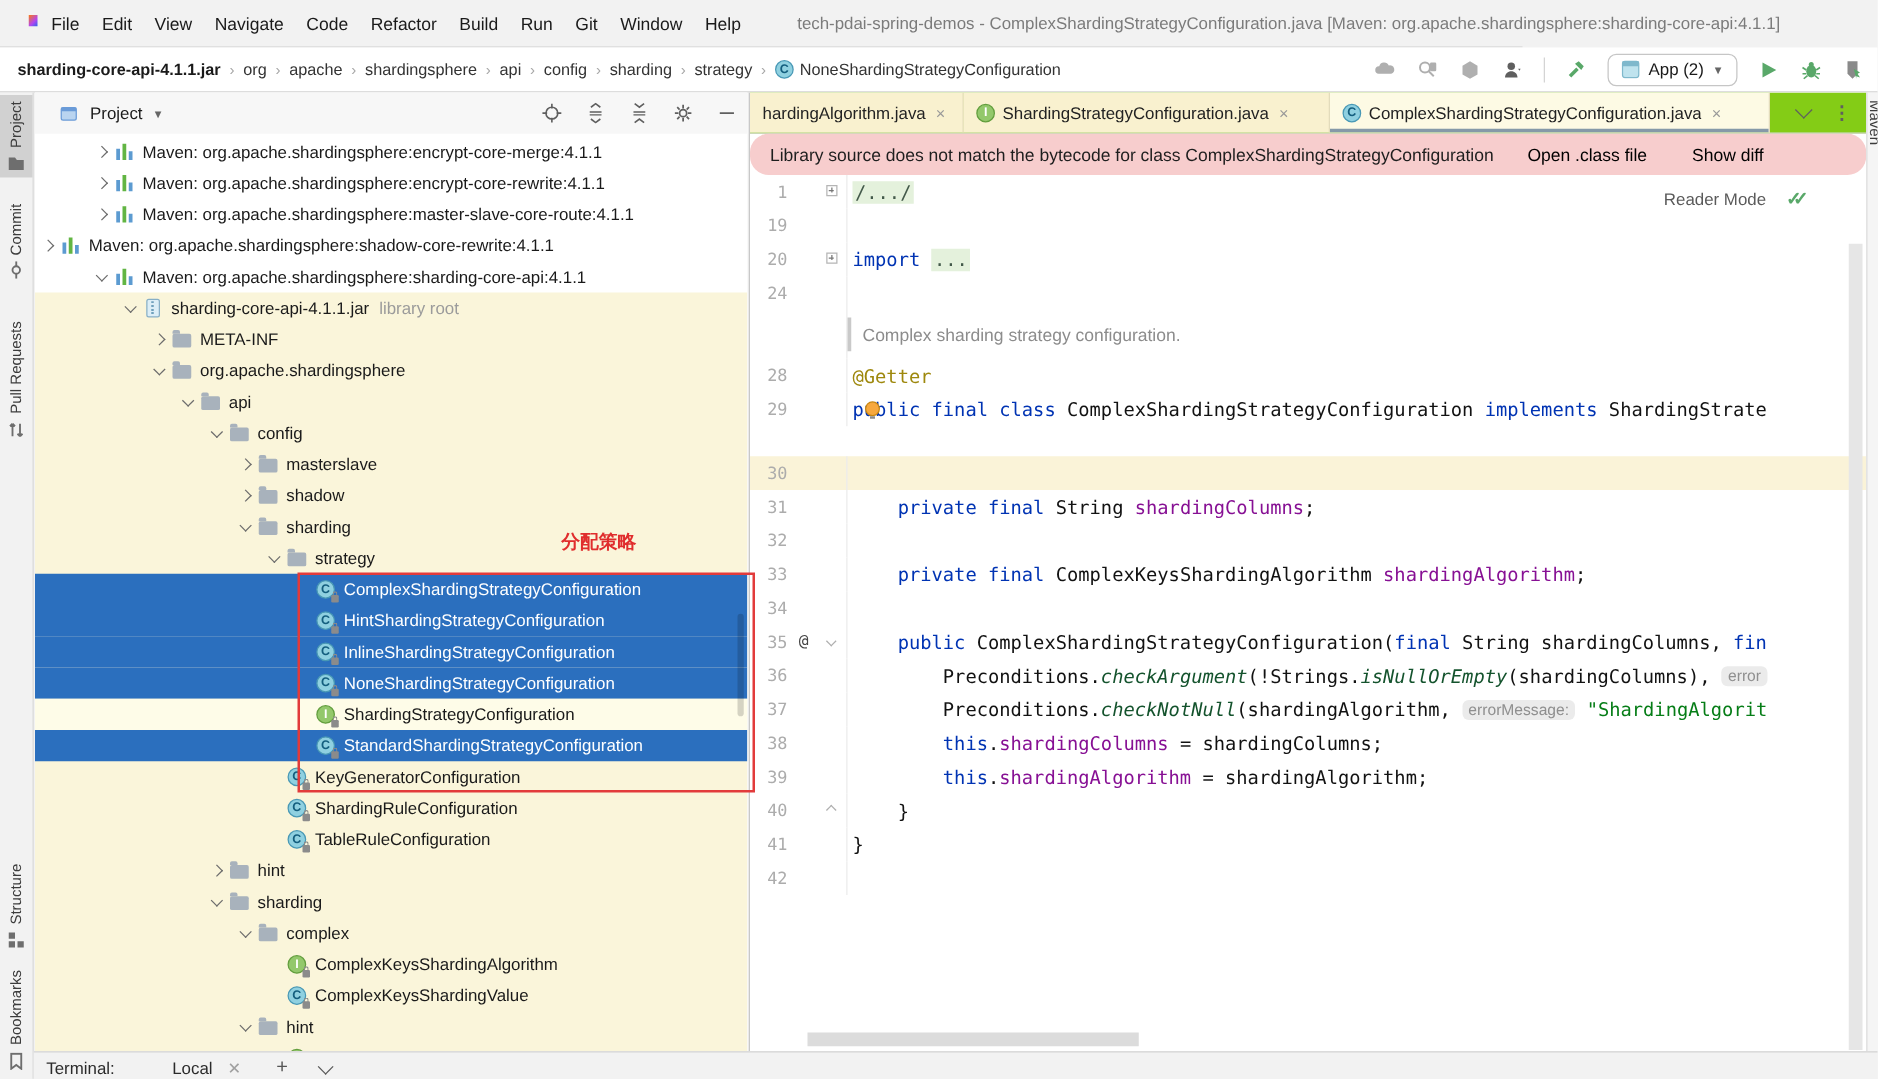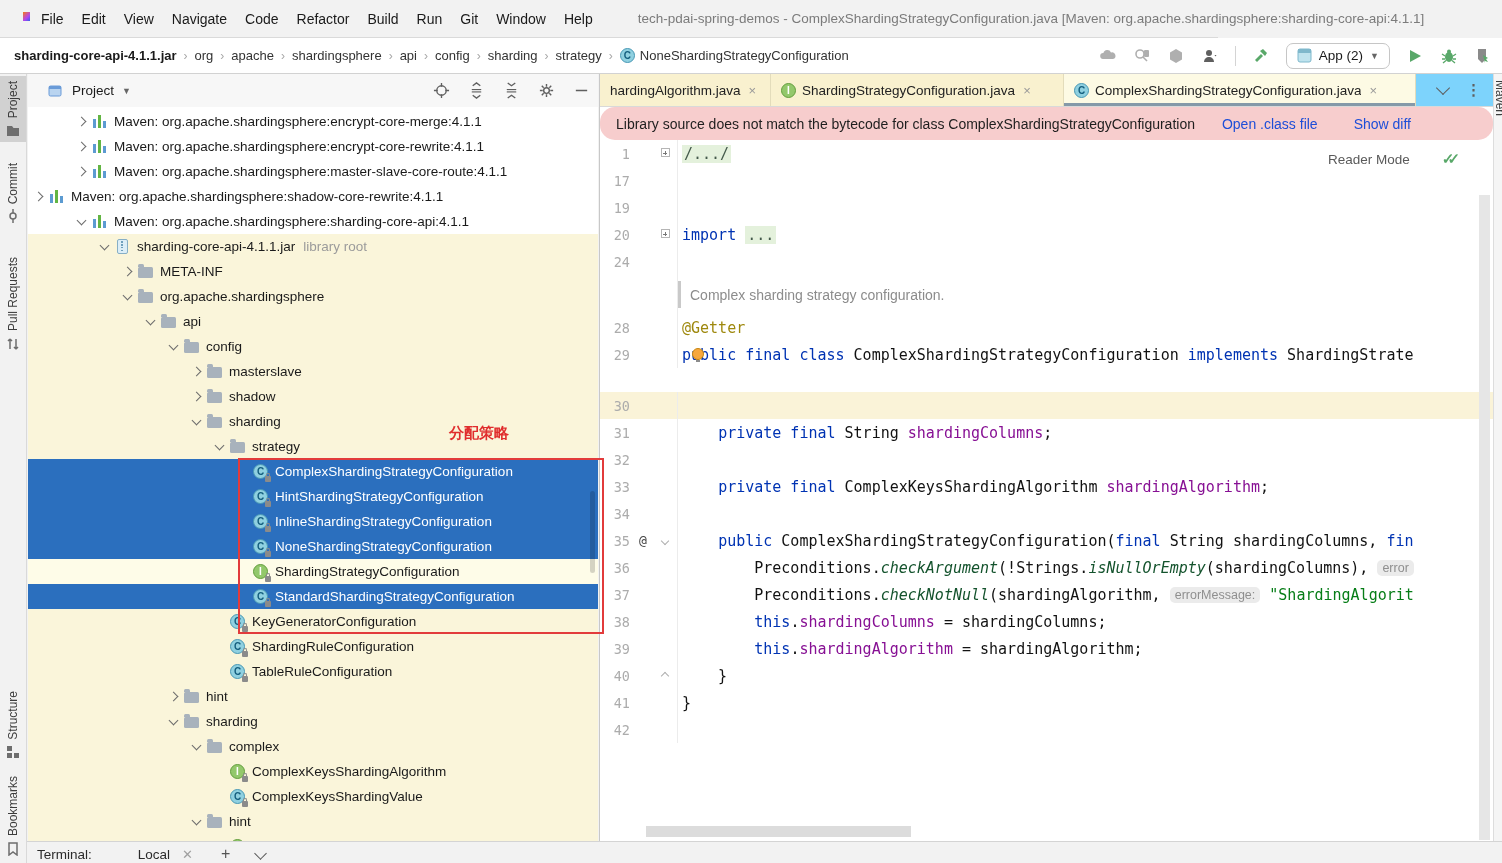--- a/index.html
+++ b/index.html
@@ -81,36 +81,36 @@
 
   
   #anno-box { position:absolute; left:238px; top:458px; width:366px; height:176px;
     border:2px solid #E23B3B; z-index:40; pointer-events:none; }
   #anno-label { position:absolute; left:449px; top:424px; color:#E02D2D; font-weight:bold;
     font-size:15px; z-index:40; }
 
   
   #editor { position:absolute; left:599px; top:74px; width:894px; height:767px; background:#FFFFFF;
     border-left:1px solid #C8C8C8; overflow:hidden; }
-  #tabbar { height:33px; display:flex; align-items:stretch; border-bottom:1px solid #D9D9D9; background:#7dd3fc; }
+  #tabbar { height:33px; display:flex; align-items:stretch; border-bottom:1px solid #D9D9D9; background:#84cc16; }
   .etab { display:flex; align-items:center; gap:6px; padding:0 10px; font-size:13.5px; color:#222;
     background:#F9F1CF; border-right:1px solid #E3DCBB; position:relative; white-space:nowrap; overflow:hidden;}
   .etab.active { background:#FDFAE4; }
   .etab.active::after { content:""; position:absolute; left:0; right:0; bottom:0; height:3px; background:#8599A8; }
   .tab-close { color:#999; font-size:13px; margin-left:2px; }
   .tab-ic { width:15px; height:15px; flex:none; }
   #tab-right { margin-left:auto; display:flex; align-items:center; gap:18px; padding-right:12px; color:#5F5F5F; }
   #tabs-chevron { width:10px; height:10px; border-right:1.8px solid #5F5F5F; border-bottom:1.8px solid #5F5F5F;
     transform:rotate(45deg); margin-top:-4px; }
   #tabs-kebab { font-size:15px; letter-spacing:0; color:#5F5F5F; font-weight:bold; }
 
   #banner { height:33px; background:#F7CDCD; display:flex; align-items:center; padding:0 16px;
     font-size:14px; color:#1E1E1E;border-radius:15px; }
   #banner-actions { margin-left:auto; display:flex; gap:36px; padding-right:66px; }
-  .banner-link { color:#1d4ed8; font-size:14px; cursor:pointer; white-space:nowrap; }
+  .banner-link { color:#000000; font-size:14px; cursor:pointer; white-space:nowrap; }
 
   #code-area { position:relative; height:700px; overflow:hidden; background:#fff; }
   .code-row { position:relative; display:flex; height:27px; align-items:center; }
   .code-row.current { background:#FAF3D8;margin-top:24px; }
   .code-row.doc-row { height:39px; }
   .gutter { width:78px; flex:none; display:flex; align-items:center; height:100%;
     font-family:"DejaVu Sans Mono", monospace; font-size:13.5px; color:#ACACAC; position:relative;
     border-right:1px solid #ECECEC; }
   .lnum { width:30px; text-align:right; flex:none; }
   .gat { width:26px; text-align:center; flex:none; color:#454545; font-size:13px; }
@@ -133,21 +133,21 @@
   .c-mth { color:#14532d; font-style:italic; }
   .c-hint{ background:#EBEBEB; color:#8F8F8F; border-radius:5px; padding:1px 5px;
     font-family:"Liberation Sans", sans-serif; font-size:12.5px; }
   .c-foldbg { background:#E4F1DC; color:#43594A; padding:0 2px; }
   .c-doc { color:#8C8C8C; font-family:"Liberation Sans", sans-serif; font-size:14px; }
   .doc-bar { position:absolute; left:0; top:6px; bottom:6px; width:3px; background:#C9C9C9; }
   .bulb { position:absolute; left:14px; top:7px; width:12px; height:12px; background:#F7A83D;
     border:1px solid #C8860F; border-radius:50%; z-index:5; }
   .bulb::after { content:""; position:absolute; left:3px; bottom:-3px; width:4px; height:2px; background:#8C8C8C; }
 
-  #reader-mode { position:absolute; right:28px; top:8px; display:flex; align-items:center; gap:32px;
+  #reader-mode { position:absolute; right:41px; top:8px; display:flex; align-items:center; gap:16px;
     background:#fff; padding:2px 4px; z-index:6; }
   #reader-mode-label { font-size:13.5px; color:#5A5A5A; }
   #insp-check { color:#59A869; font-size:15px; font-weight:bold; letter-spacing:-7px; padding-right:8px;}
 
   #v-scroll { position:absolute; right:3px; top:55px; width:11px; height:645px; background:#E6E6E6;
     border-radius:0; }
   #h-scroll { position:absolute; left:46px; bottom:3px; width:265px; height:11px; background:#DCDCDC; }
 
   
   #rstripe { position:absolute; left:1493px; top:74px; width:9px; height:789px; background:#F5F5F5;
@@ -707,28 +707,20 @@
         <div class="code-row">
           <span class="gutter">
             <span class="lnum">1</span>
             <span class="gat"></span>
             <span class="gfold"><span class="foldplus"></span></span>
           </span>
           <span class="code-text"><span class="c-foldbg">/.../</span></span>
         </div>
         <div class="code-row">
           <span class="gutter">
-            <span class="lnum">17</span>
-            <span class="gat"></span>
-            <span class="gfold"></span>
-          </span>
-          <span class="code-text"></span>
-        </div>
-        <div class="code-row">
-          <span class="gutter">
             <span class="lnum">19</span>
             <span class="gat"></span>
             <span class="gfold"></span>
           </span>
           <span class="code-text"></span>
         </div>
         <div class="code-row">
           <span class="gutter">
             <span class="lnum">20</span>
             <span class="gat"></span>

